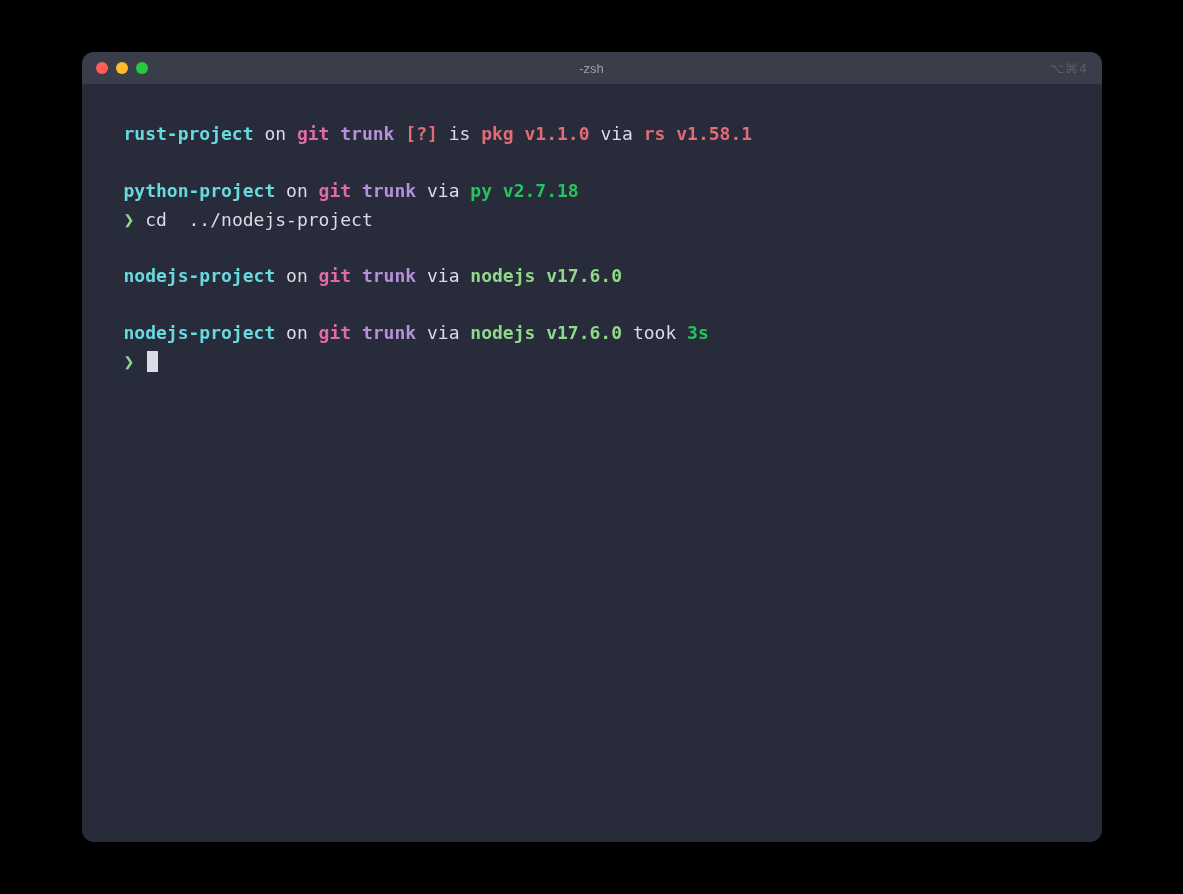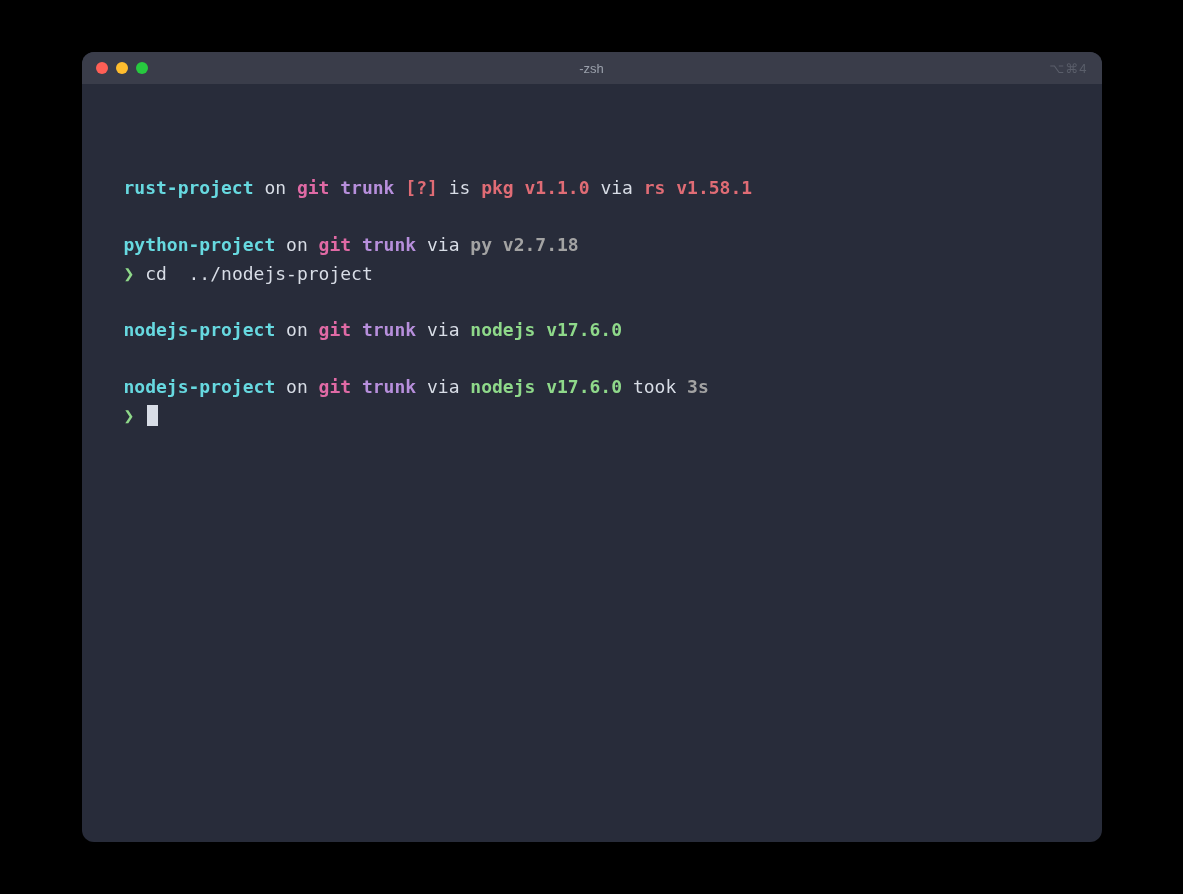--- a/index.html
+++ b/index.html
@@ -58,42 +58,42 @@
     }
     .window-right {
       margin-left: auto;
       color: #5a5e6a;
       font-size: 13px;
       font-family: -apple-system, BlinkMacSystemFont, "Segoe UI", sans-serif;
       letter-spacing: 1px;
     }
     .terminal-body {
       flex: 1;
-      padding: 90px 42px;
+      padding: 36px 42px;
       font-size: 18px;
       line-height: 1.6;
       font-weight: bold;
       color: #d8dde6;
     }
     .block {
       margin-bottom: 28px;
     }
     .prompt-line {
       white-space: pre;
     }
     .cmd-line {
       white-space: pre;
       font-weight: normal;
     }
     .c-cyan { color: #67d9e0; }
     .c-white { color: #d8dde6; font-weight: normal; }
     .c-pink { color: #e06aa5; }
     .c-purple { color: #b78fdc; }
     .c-red { color: #e06c75; }
-    .c-yellow { color: #a3a3a3; }
+    .c-yellow { color: #22c55e; }
     .c-green { color: #8fd98a; }
     .c-prompt { color: #8fd98a; }
     .cursor {
       display: inline-block;
       width: 11px;
       height: 21px;
       background: #d8dde6;
       vertical-align: text-bottom;
       margin-left: 2px;
     }

